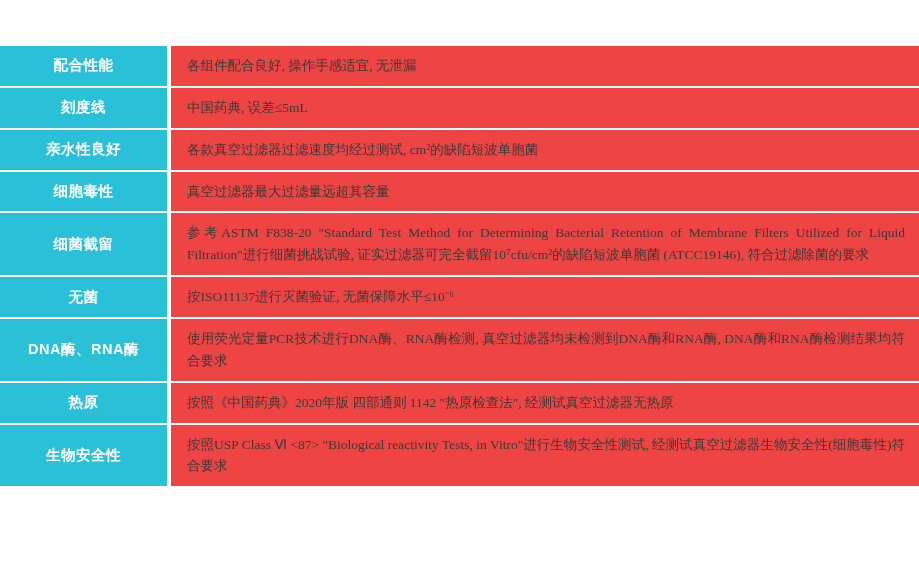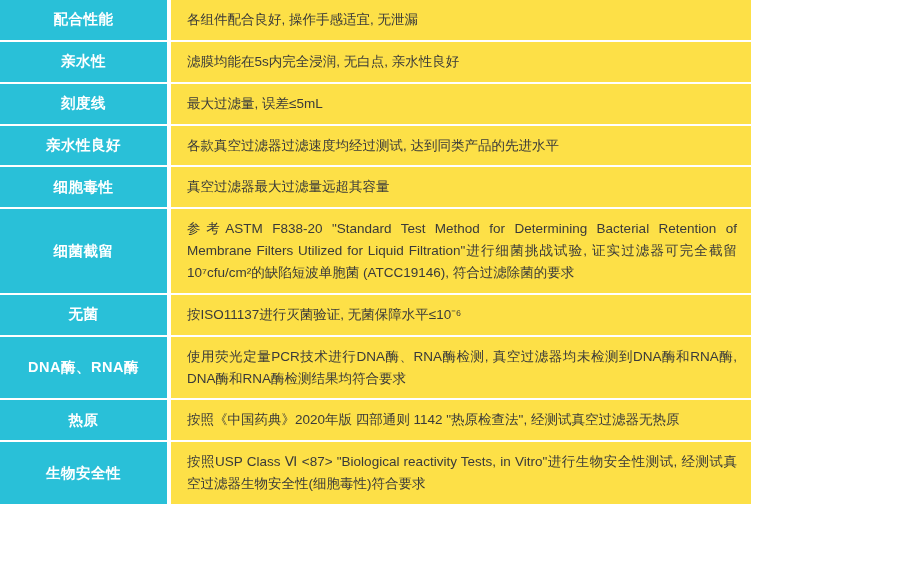--- a/index.html
+++ b/index.html
@@ -7,80 +7,76 @@
     padding: 0;
     background: #ffffff;
   }
   body {
     width: 919px;
     height: 573px;
     font-family: "Liberation Sans", sans-serif;
     overflow: hidden;
   }
   .spec-table {
-    width: 751px;
+    width: 919px;
     border-collapse: collapse;
     table-layout: fixed;
+    margin-top: 46px;
   }
   .spec-table tr {
     border-bottom: 2px solid #ffffff;
   }
   .label-cell {
     width: 155px;
     background: #29c0d8;
     color: #ffffff;
     font-size: 14.5px;
     font-weight: bold;
     text-align: center;
     vertical-align: middle;
     padding: 9px 6px;
     letter-spacing: 0.5px;
     border-right: 4px solid #ffffff;
   }
   .value-cell {
-    background: #fde047;
+    background: #ef4444;
     color: #3a3a3a;
     font-size: 13.5px;
     line-height: 1.62;
     text-align: left;
     vertical-align: middle;
     padding: 9px 14px 9px 16px;
+    font-family: Liberation Serif, serif;
   }
   .value-cell .just {
     text-align: justify;
     text-justify: inter-ideograph;
   }
 </style>
 </head>
 <body>
 
 <table class="spec-table">
   <tbody>
     <tr>
       <td class="label-cell">配合性能</td>
       <td class="value-cell">
           <div class="just">各组件配合良好, 操作手感适宜, 无泄漏</div>
         </td>
     </tr>
     <tr>
-      <td class="label-cell">亲水性</td>
-      <td class="value-cell">
-          <div class="just">滤膜均能在5s内完全浸润, 无白点, 亲水性良好</div>
-        </td>
-    </tr>
-    <tr>
       <td class="label-cell">刻度线</td>
       <td class="value-cell">
-          <div class="just">最大过滤量, 误差≤5mL</div>
+          <div class="just">中国药典, 误差≤5mL</div>
         </td>
     </tr>
     <tr>
       <td class="label-cell">亲水性良好</td>
       <td class="value-cell">
-          <div class="just">各款真空过滤器过滤速度均经过测试, 达到同类产品的先进水平</div>
+          <div class="just">各款真空过滤器过滤速度均经过测试, cm²的缺陷短波单胞菌</div>
         </td>
     </tr>
     <tr>
       <td class="label-cell">细胞毒性</td>
       <td class="value-cell">
           <div class="just">真空过滤器最大过滤量远超其容量</div>
         </td>
     </tr>
     <tr>
       <td class="label-cell">细菌截留</td>

